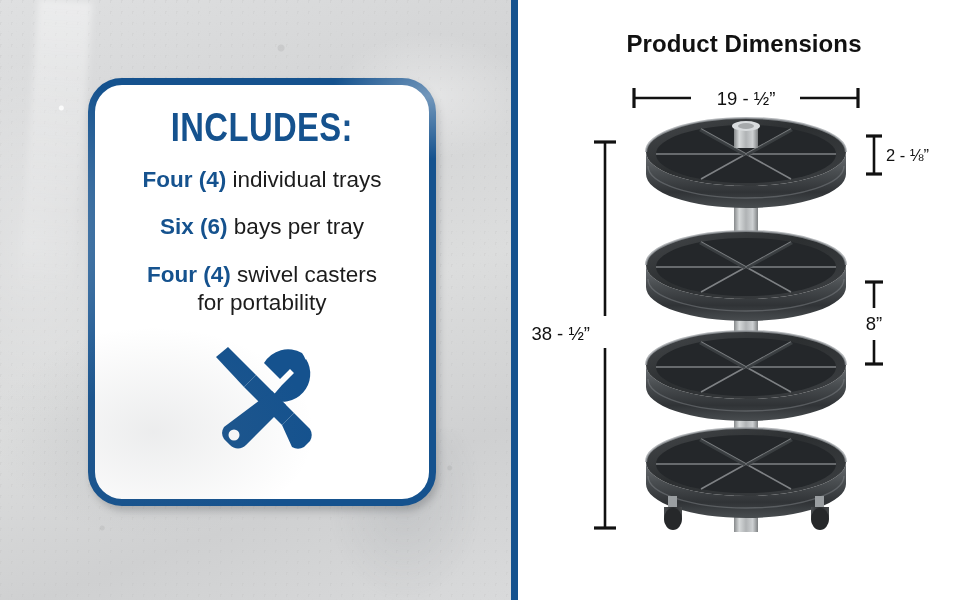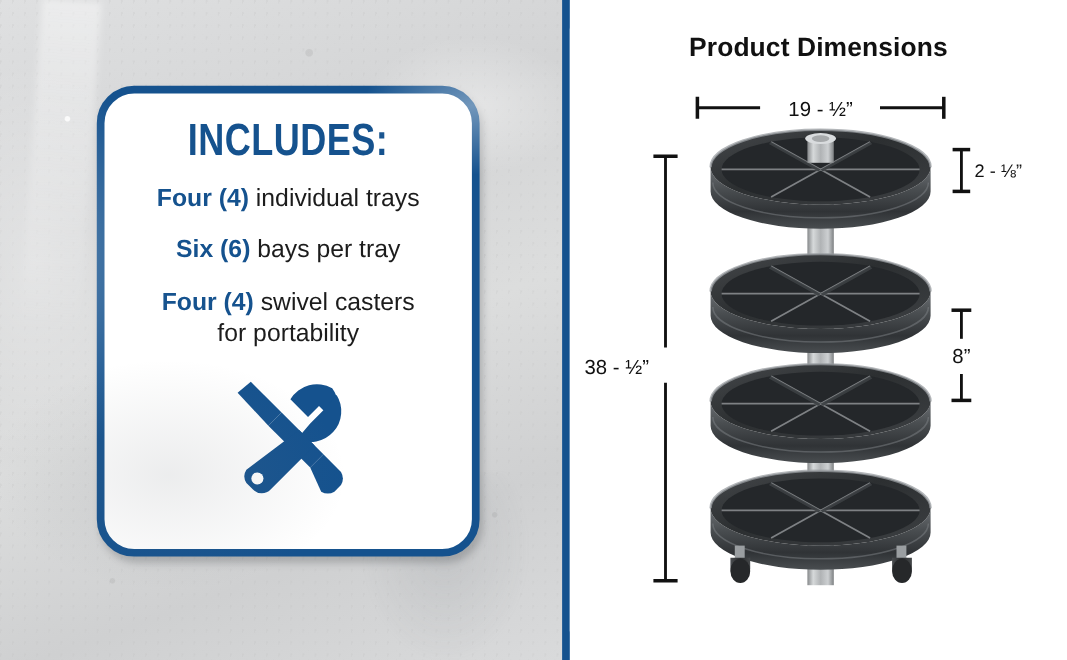--- a/index.html
+++ b/index.html
@@ -41,21 +41,21 @@
     background:linear-gradient(180deg,rgba(155,160,165,.16),rgba(255,255,255,0));
     transform:rotate(-6deg);filter:blur(4px);}
   .streak-c{left:330px;top:430px;width:150px;height:170px;
     background:radial-gradient(ellipse at 50% 40%,rgba(120,126,132,.16),rgba(0,0,0,0) 72%);
     filter:blur(2px);}
 
   
   .divider{position:absolute;left:511px;top:0;width:7px;height:600px;background:#15528e;}
 
   
-  .right-panel{position:absolute;left:518px;top:0;width:452px;height:600px;background:#ffffff;border-radius:27px;}
+  .right-panel{position:absolute;left:518px;top:0;width:452px;height:600px;background:#ffffff;}
 
   
   .card{
     position:absolute;left:88px;top:78px;width:348px;height:428px;
     background:#ffffff;border:7px solid #15528e;border-radius:34px;
     box-sizing:border-box;
     box-shadow:3px 5px 7px rgba(60,65,70,.26);
     display:flex;flex-direction:column;align-items:center;
   }
   .includes-title{

